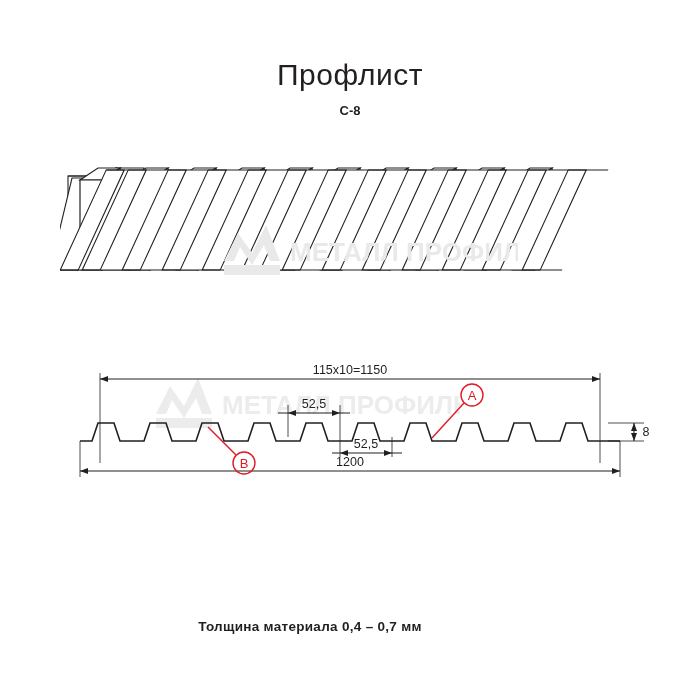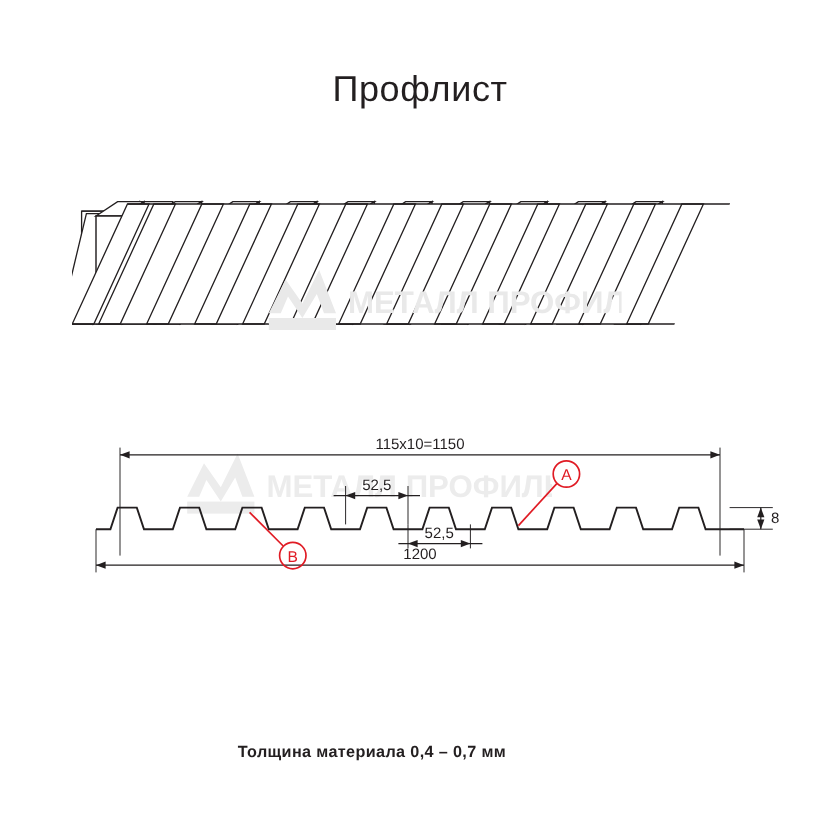--- a/index.html
+++ b/index.html
@@ -74,20 +74,21 @@
   .wm1 { top: 215px; left: 218px; }
   .wm2 { top: 368px; left: 150px; }
   svg { display: block; }
 </style>
 </head>
 <body>
 
 <div class="page">
 
   <div class="title">Профлист</div>
+  <div class="subtitle">С-8</div>
 
   <div class="iso-wrap">
     <svg width="580" height="185" viewBox="0 0 580 185">
       <g fill="none" stroke="#231f20" stroke-width="1.1" stroke-linejoin="miter">
 
         <path d="M8 36 L8 128 L44 128 L44 36 Z"></path>
 
         <path d="M44 36 L62 36 L62 128 L44 128 Z"></path>
         <path d="M62 36 L80 36 L80 128 L62 128 Z"></path>
 

